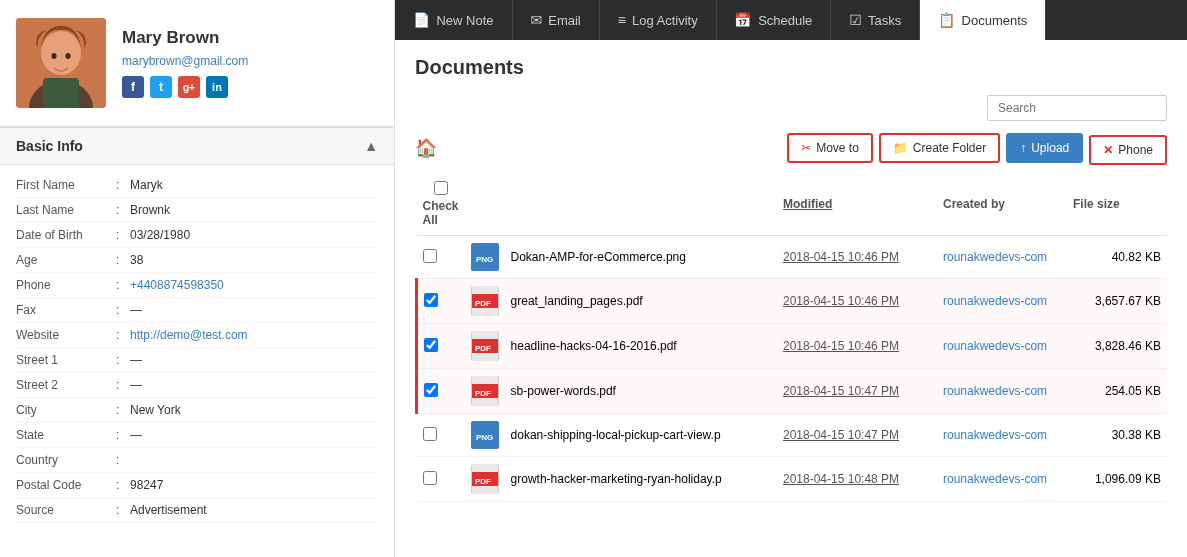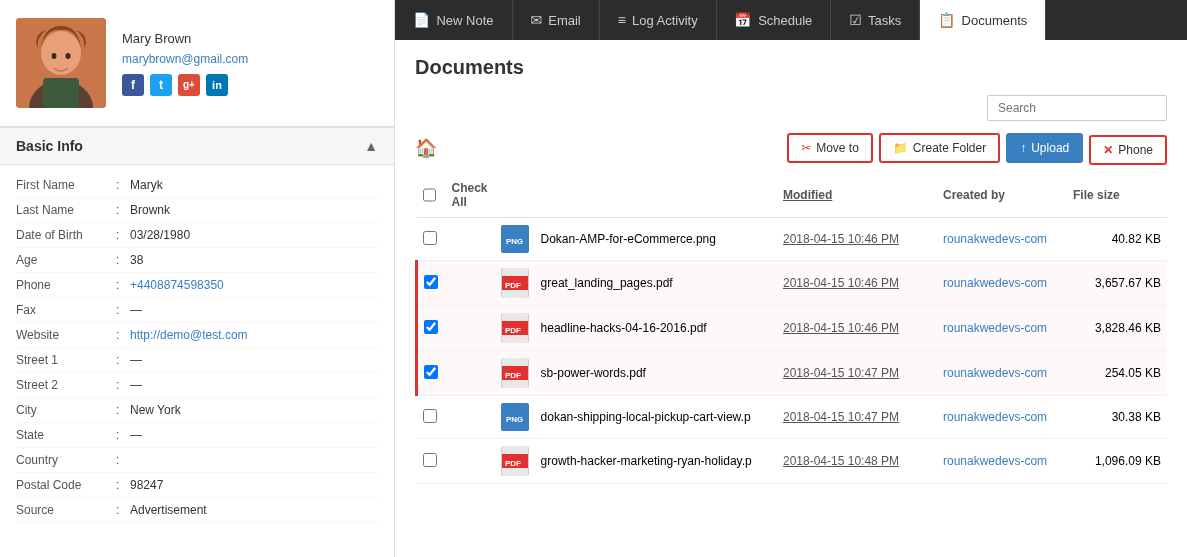--- a/index.html
+++ b/index.html
@@ -5,21 +5,21 @@
     * { box-sizing: border-box; margin: 0; padding: 0; }
     body { font-family: Arial, sans-serif; font-size: 13px; background: #f0f0f0; display: flex; width: 1187px; min-height: 557px; }
 
     
     .left-panel { width: 395px; background: #fff; border-right: 1px solid #ddd; flex-shrink: 0; }
 
     .profile-header { padding: 18px 16px; display: flex; align-items: center; gap: 16px; border-bottom: 1px solid #e0e0e0; }
     .avatar { width: 90px; height: 90px; border-radius: 4px; background: #c87941; overflow: hidden; display: flex; align-items: center; justify-content: center; }
     
     .profile-info { flex: 1; }
-    .profile-name { font-size: 13px; font-weight: normal; color: #333; margin-bottom: 6px; }
+    .profile-name { font-size: 17px; font-weight: bold; color: #333; margin-bottom: 6px; }
     .profile-email { color: #3a7fc1; font-size: 12px; text-decoration: none; display: block; margin-bottom: 8px; }
     .social-icons { display: flex; gap: 6px; }
     .social-icon { width: 22px; height: 22px; border-radius: 3px; display: flex; align-items: center; justify-content: center; font-size: 12px; color: #fff; font-weight: bold; }
     .si-fb { background: #3b5998; }
     .si-tw { background: #1da1f2; }
     .si-gp { background: #dd4b39; }
     .si-li { background: #0077b5; }
 
     .basic-info-header { background: #f7f7f7; border-top: 1px solid #e0e0e0; border-bottom: 1px solid #e0e0e0; padding: 10px 16px; display: flex; justify-content: space-between; align-items: center; cursor: pointer; }
     .basic-info-title { font-weight: bold; font-size: 14px; color: #333; }
@@ -245,21 +245,21 @@
           <span style="color:#e03030; font-weight:bold;">✕</span>
           <span>Phone</span>
         </button>
       </div>
     </div>
 
     <table class="file-table">
       <thead>
         <tr>
           <th class="check-all-cell">
-            <div style="display:flex;align-items:center;gap:16px;">
+            <div style="display:flex;align-items:center;gap:4px;flex-direction:column;">
               <input type="checkbox" style="">
               <span>Check All</span>
             </div>
           </th>
           <th class="file-icon-cell"></th>
           <th></th>
           <th class="modified-cell">Modified</th>
           <th class="created-cell">Created by</th>
           <th class="size-cell">File size</th>
         </tr>

